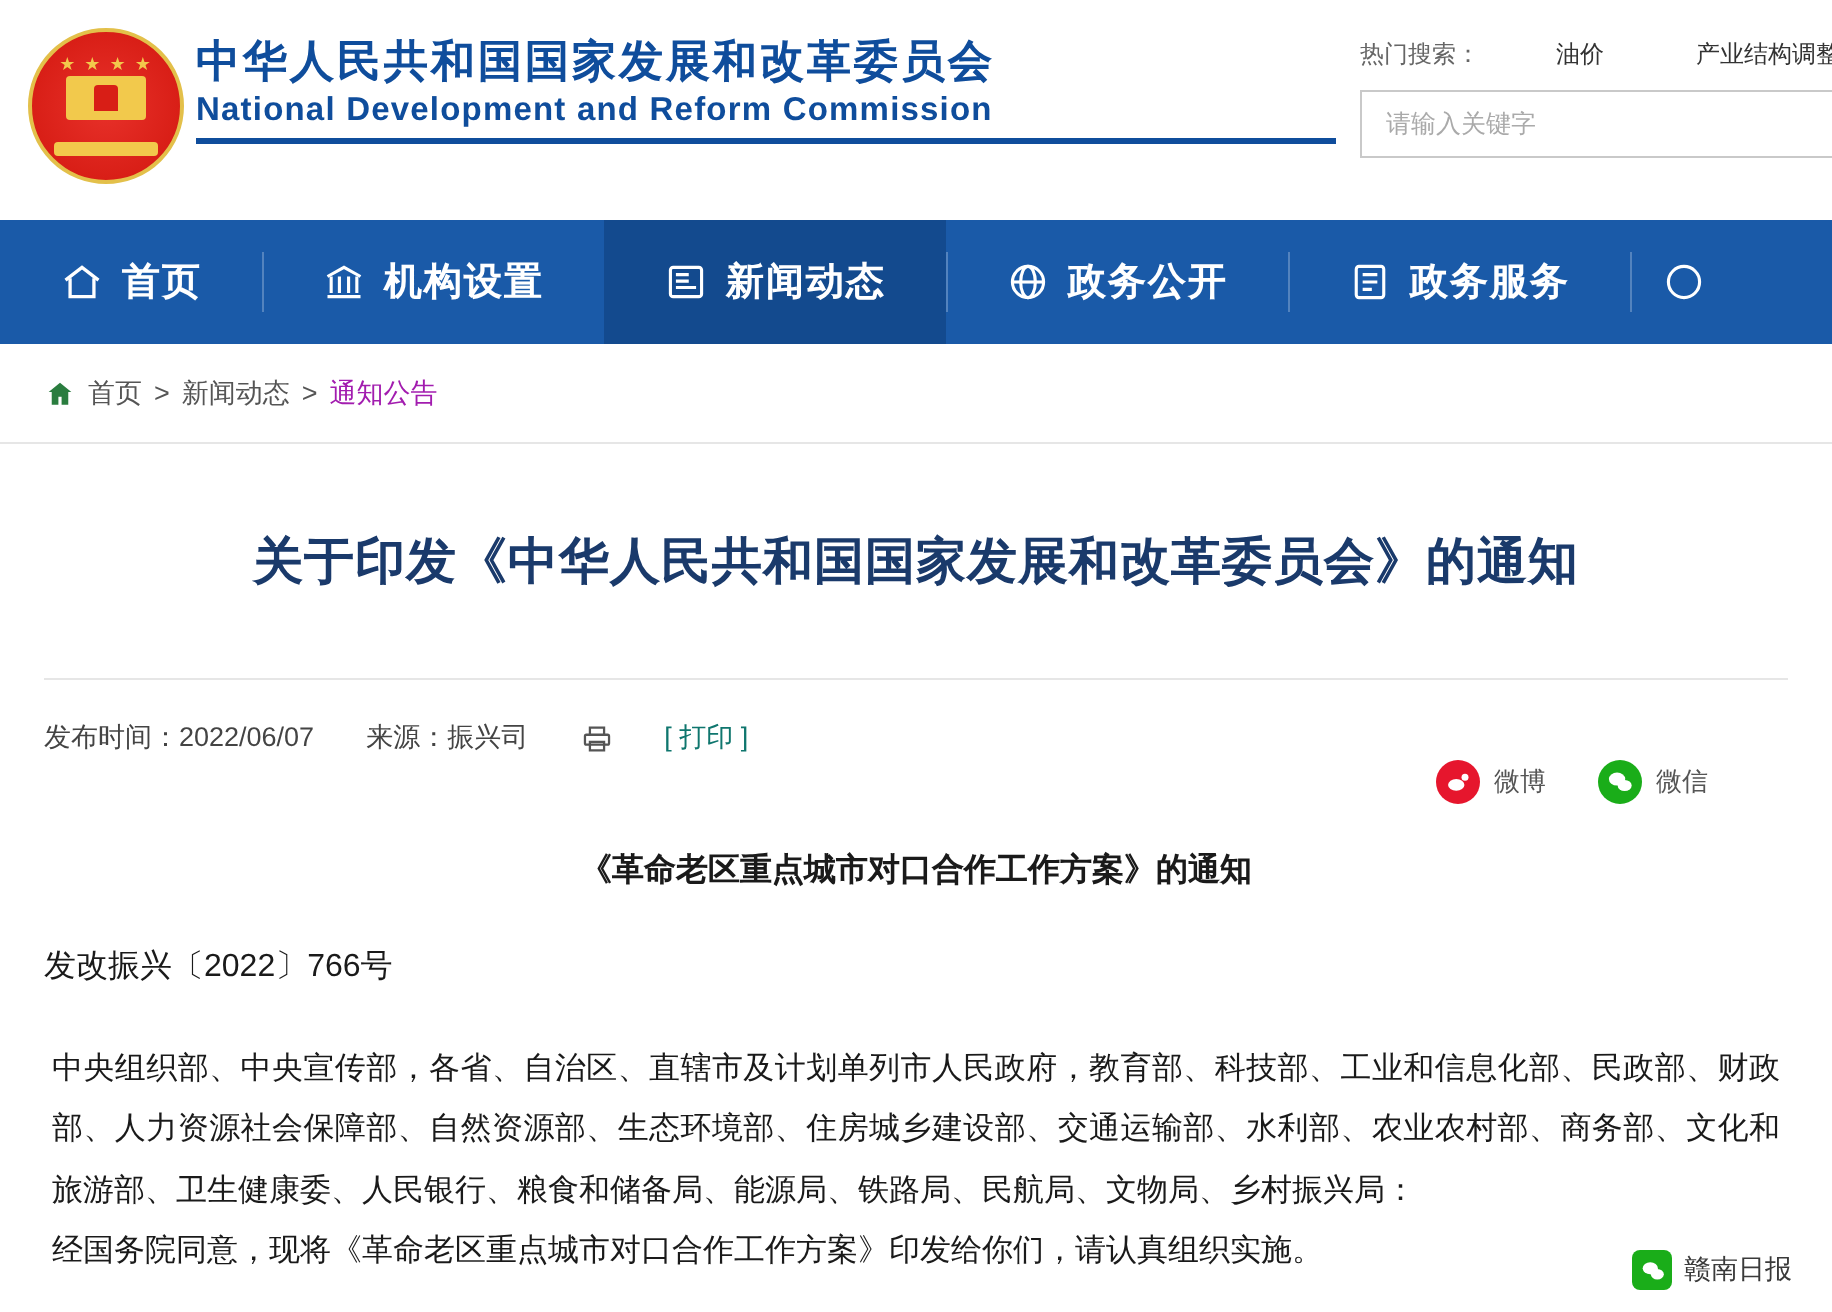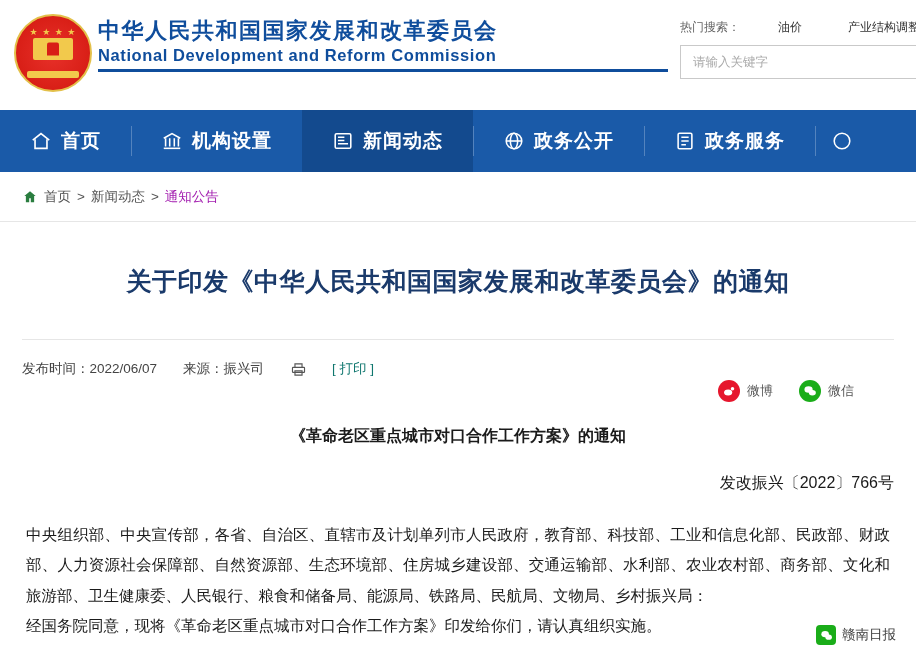--- a/index.html
+++ b/index.html
@@ -224,21 +224,21 @@
 
   .doc-head {
     text-align: center;
     font-size: 16px;
     font-weight: bold;
     color: #1a1a1a;
     line-height: 1.95;
     padding-top: 22px;
   }
   .doc-no {
-    text-align: right;
+    text-align: left;
     font-size: 16px;
     color: #1a1a1a;
     padding: 22px 0 26px;
   }
   .doc-body {
     font-size: 15.5px;
     color: #1a1a1a;
     line-height: 1.95;
     text-align: justify;
     padding: 0 4px;

